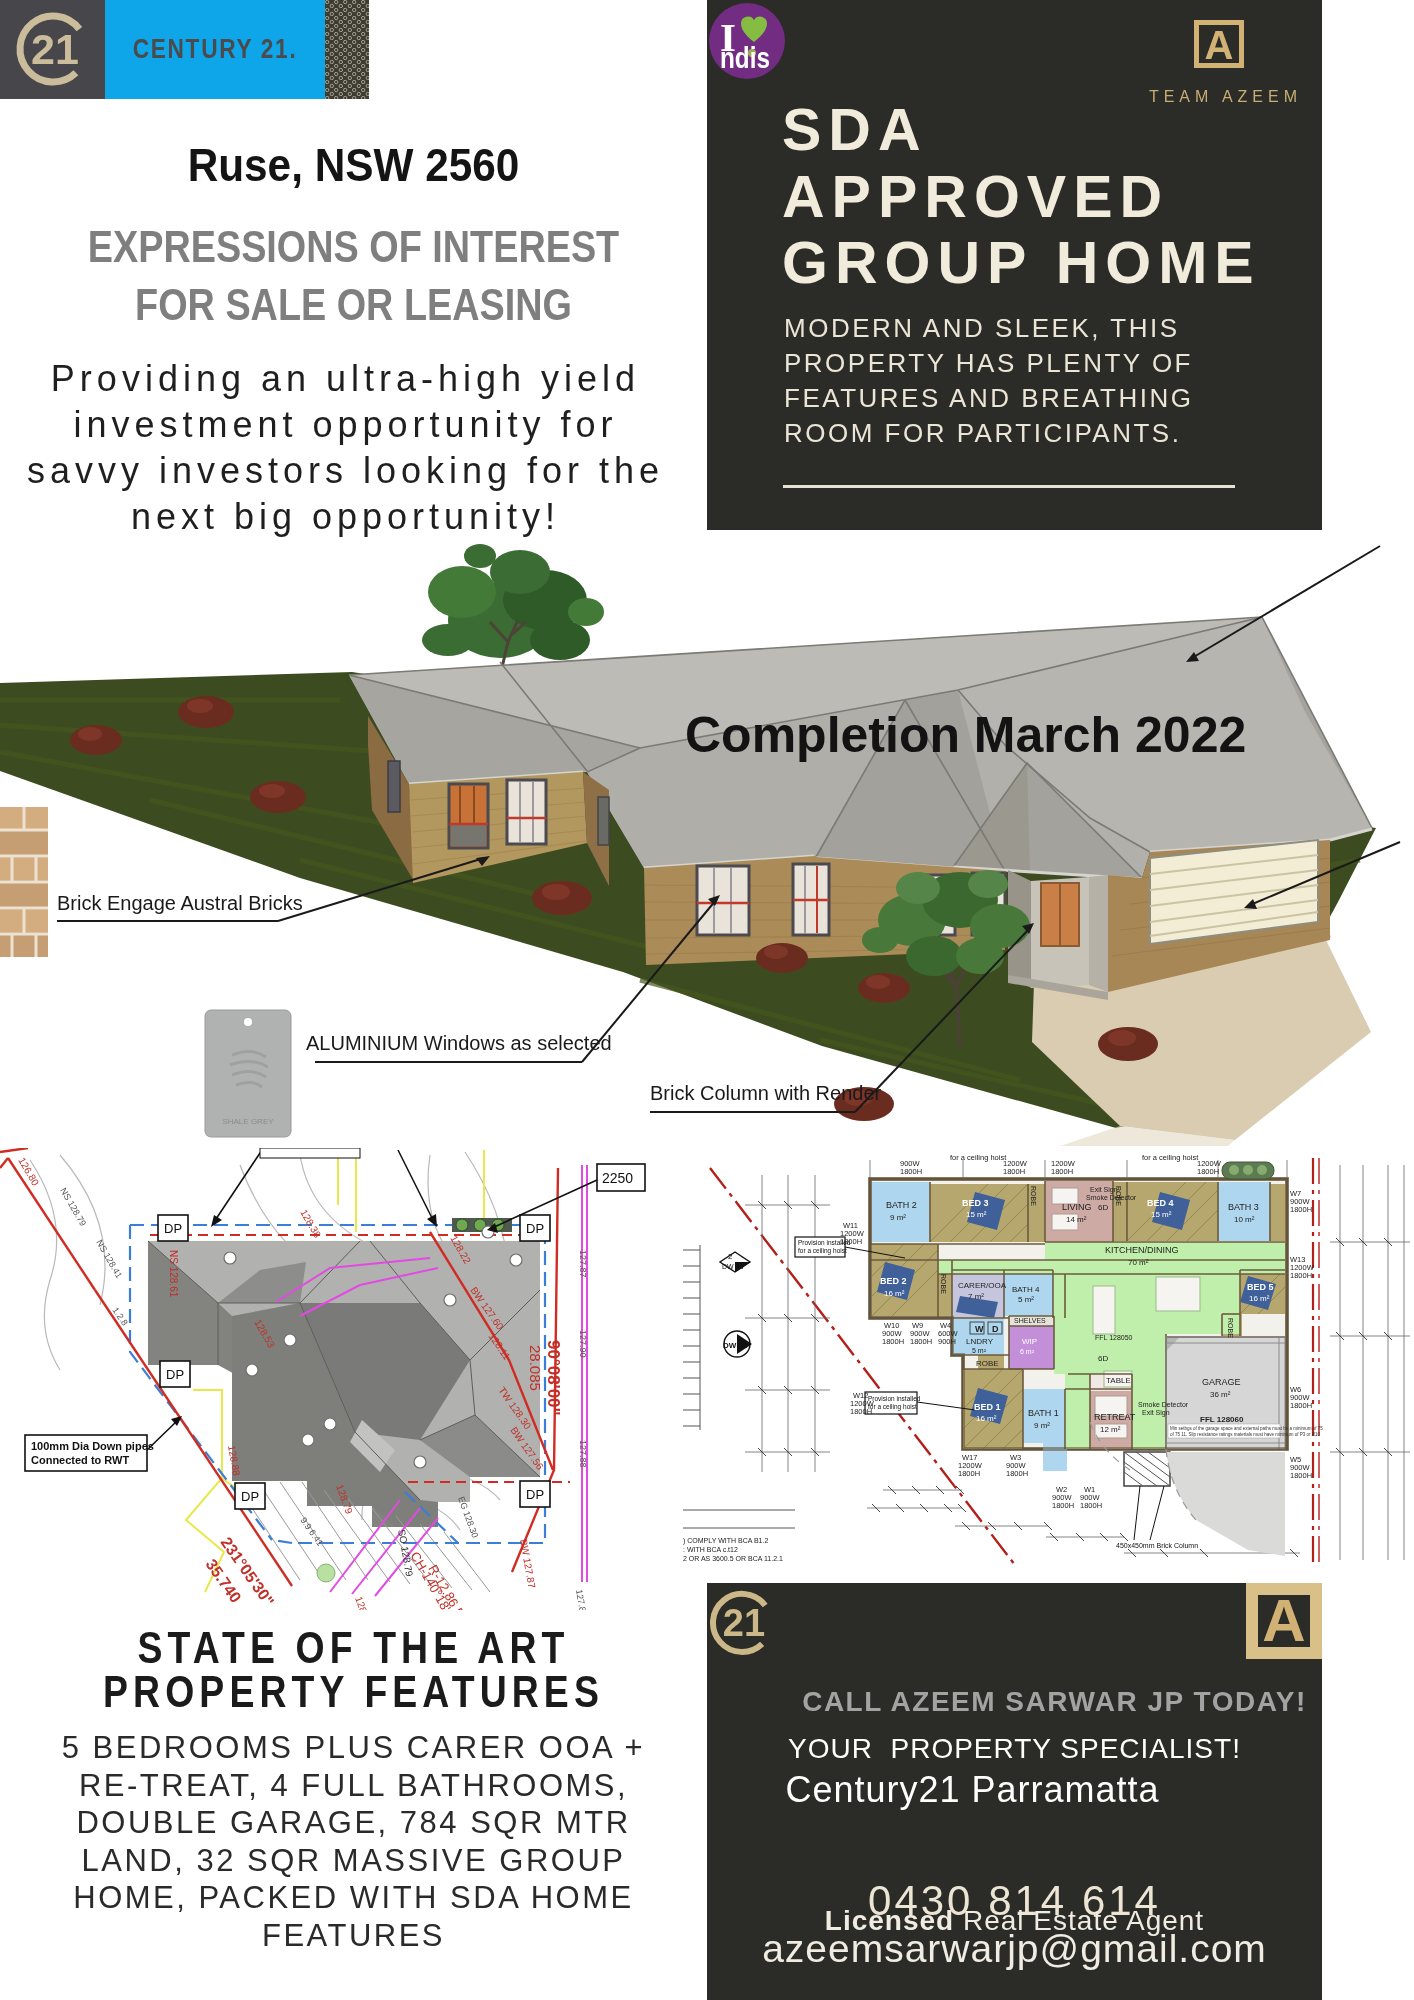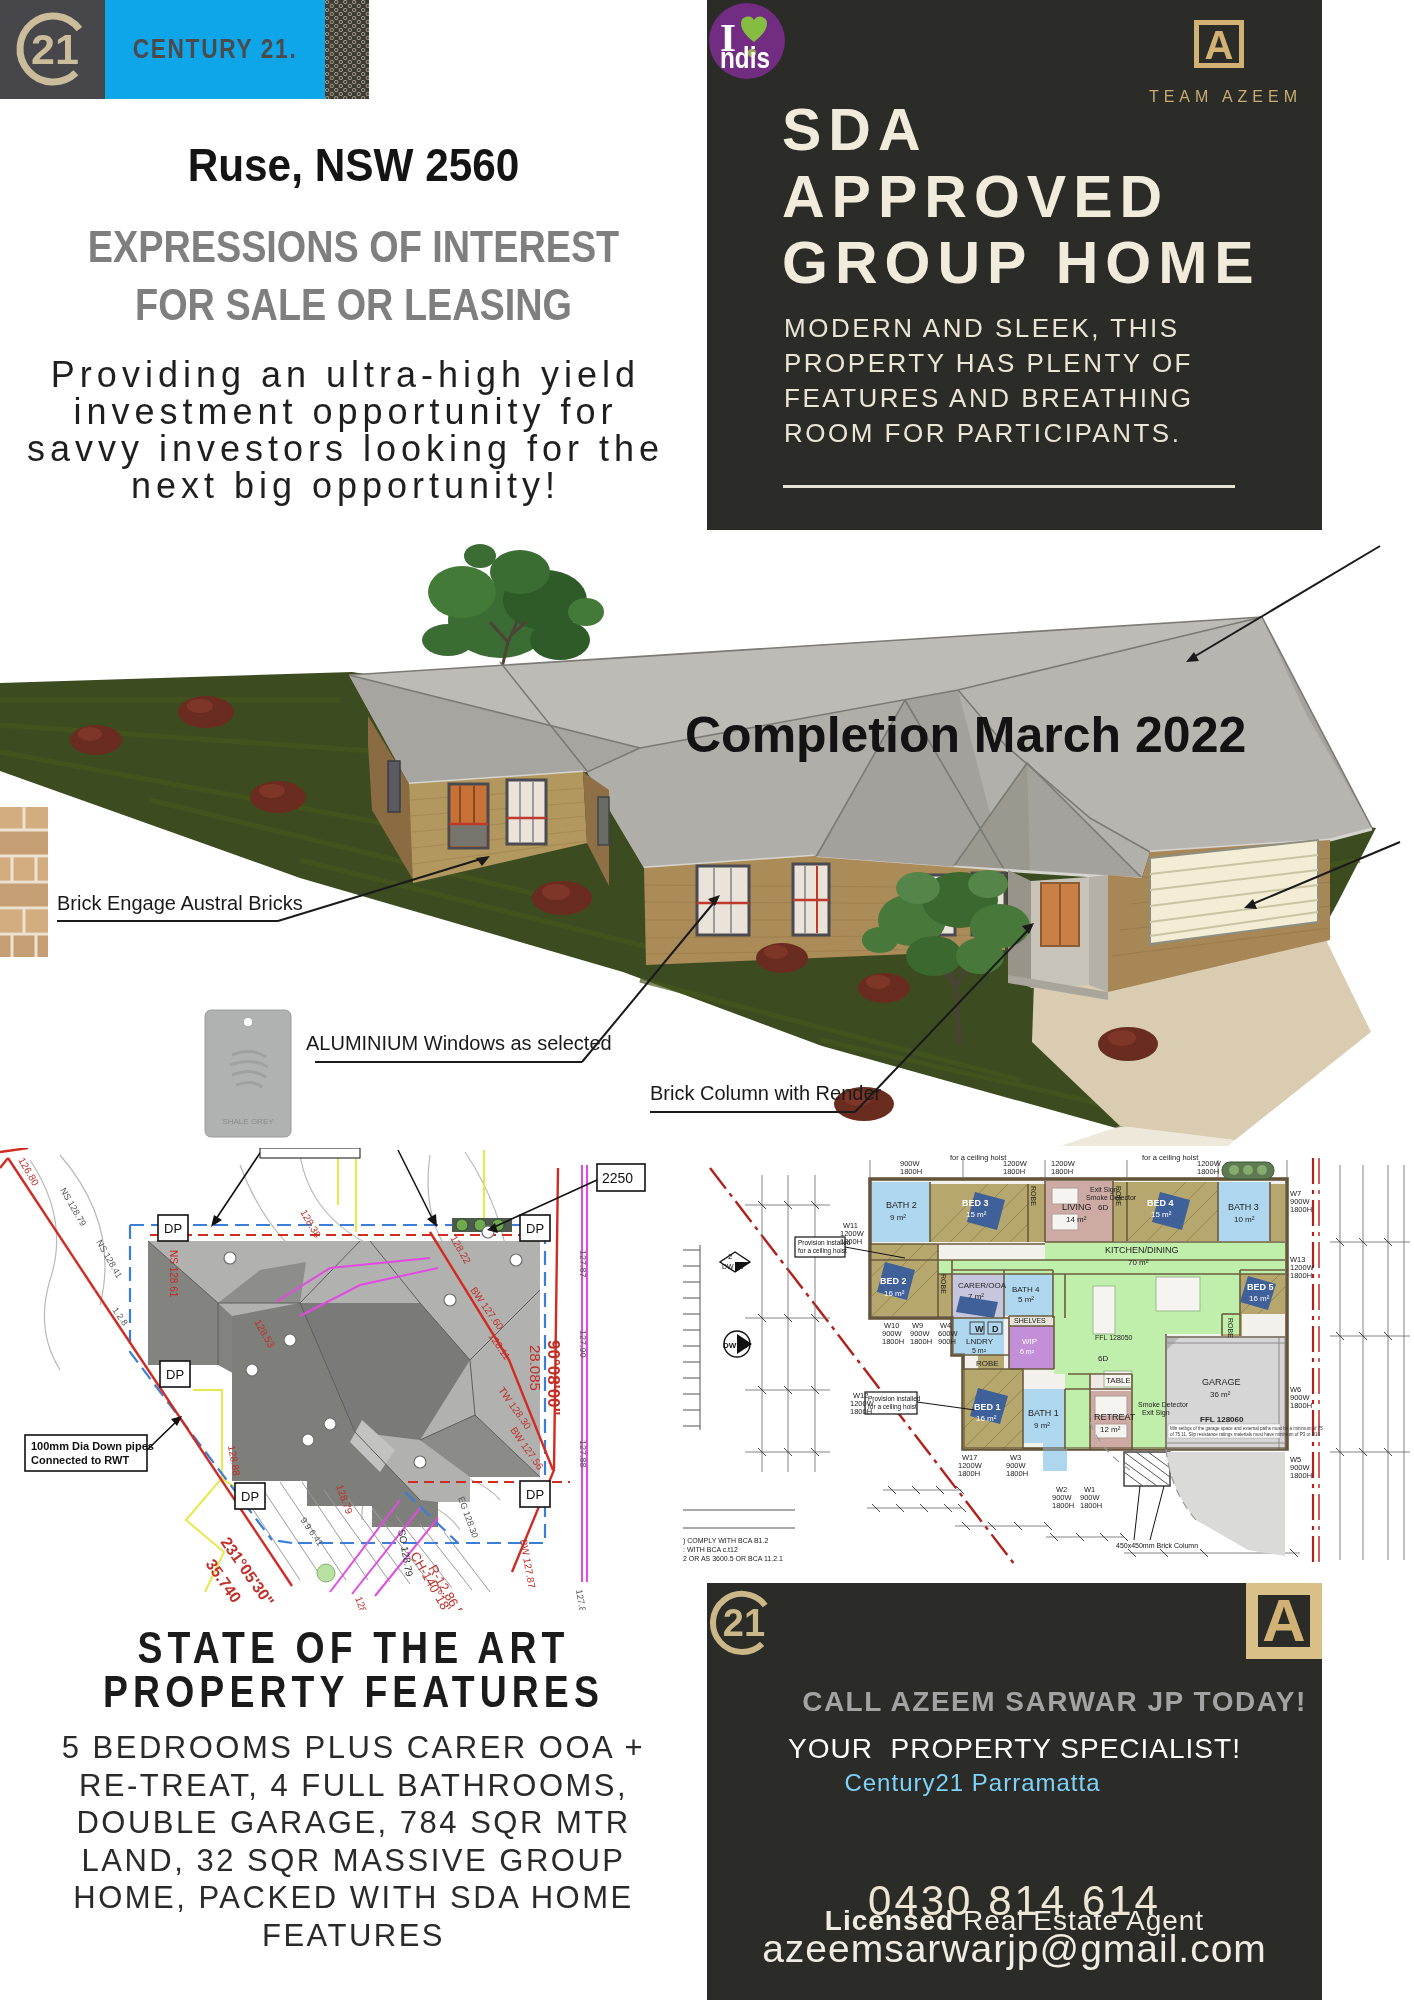--- a/index.html
+++ b/index.html
@@ -6,37 +6,37 @@
 body{width:1414px;height:2000px;position:relative;background:#ffffff;font-family:"Liberation Sans",sans-serif;overflow:hidden;}
 #page{position:absolute;left:0;top:0;width:1414px;height:2000px;}
 .abs{position:absolute;}
 
 #hdrDark{left:0;top:0;width:105px;height:99px;background:#47474b;}
 #hdrBeige{left:105px;top:0;width:220px;height:99px;background:#0ea5e9;color:#4b4b4e;font-weight:bold;font-size:27px;letter-spacing:2px;line-height:99px;text-align:center;white-space:nowrap;}
 #hdrTex{left:325px;top:0;width:44px;height:99px;}
 
 .ruse{left:0;top:138px;width:707px;text-align:center;font-size:46px;font-weight:bold;color:#141414;letter-spacing:0px;transform:scaleX(0.92);}
 .eoi{left:0;top:218px;width:707px;text-align:center;font-size:45px;font-weight:bold;color:#7f7f7f;line-height:57.5px;transform:scaleX(0.84);}
-.prov{left:0;top:356px;width:691px;text-align:center;font-size:36px;color:#1f1f1f;letter-spacing:5px;line-height:37px;}
+.prov{left:0;top:356px;width:691px;text-align:center;font-size:36px;color:#1f1f1f;letter-spacing:5px;line-height:46px;}
 
 #panelTR{left:707px;top:0;width:615px;height:530px;background:#2b2b28;}
 .alogo{position:absolute;left:487px;top:20px;width:40px;height:38px;border:5px solid #d2b274;color:#d2b274;font-size:40px;font-weight:bold;text-align:center;line-height:40px;}
 .teamazeem{position:absolute;left:340px;top:88px;width:255px;color:#c8ad74;font-size:16px;letter-spacing:5px;text-align:right;}
 .sda{position:absolute;left:75px;top:97px;color:#f1ebdc;font-size:59px;font-weight:bold;letter-spacing:7px;line-height:66.5px;}
 .modern{position:absolute;left:77px;top:311px;color:#ebe5d5;font-size:26px;letter-spacing:2.5px;line-height:35px;}
 .tline{position:absolute;left:76px;top:485px;width:452px;height:3px;background:#e8e2d2;}
 
 .sota{left:0;top:1626px;width:707px;text-align:center;font-size:44px;font-weight:bold;color:#1b1b1b;letter-spacing:6px;line-height:44px;transform:scaleX(0.85);}
 .feat{left:0;top:1729px;width:707px;text-align:center;font-size:31px;color:#2a2a2a;letter-spacing:2.5px;line-height:37.5px;}
 
 #panelBR{left:707px;top:1583px;width:615px;height:417px;background:#2b2b28;}
 .alogo2{position:absolute;left:539px;top:0;width:52px;height:52px;border:12px solid #d9c088;background:#2b2b28;color:#d2b274;font-size:60px;font-weight:bold;text-align:center;line-height:52px;}
 .callaz{position:absolute;left:0;top:103px;width:615px;text-align:center;color:#a3a3a3;font-size:28px;font-weight:bold;letter-spacing:1.5px;padding-left:40px;}
 .yourprop{position:absolute;left:0;top:150px;width:615px;text-align:center;color:#fdfdfb;font-size:28px;letter-spacing:1px;}
-.c21par{position:absolute;left:0;top:186px;width:531px;text-align:center;color:#7dd3fc;font-size:24px;letter-spacing:1px;}
+.c21par{position:absolute;left:0;top:186px;width:531px;text-align:center;color:#ffffff;font-size:36px;letter-spacing:1px;}
 .phone{position:absolute;left:0;top:259px;width:615px;text-align:center;color:#ece5d3;font-size:42px;letter-spacing:3px;margin-top:35px;}
 .lic{position:absolute;left:0;top:310px;width:615px;text-align:center;color:#f0ece2;font-size:28px;letter-spacing:1px;margin-top:12px;}
 .email{position:absolute;left:0;top:344px;width:615px;text-align:center;color:#f0ece2;font-size:39px;letter-spacing:1px;}
 </style>
 </head>
 <body>
 <div id="page">
   <div class="abs" id="hdrDark"><svg width="105" height="99" viewBox="0 0 105 99">
     <path d="M 79.4 29.1 A 33 33 0 1 0 75.9 72.7" fill="none" stroke="#cbbc9b" stroke-width="7"></path>
     <text x="55" y="64" font-size="43" font-weight="bold" fill="#cbbc9b" text-anchor="middle" font-family="Liberation Sans,sans-serif">21</text>

